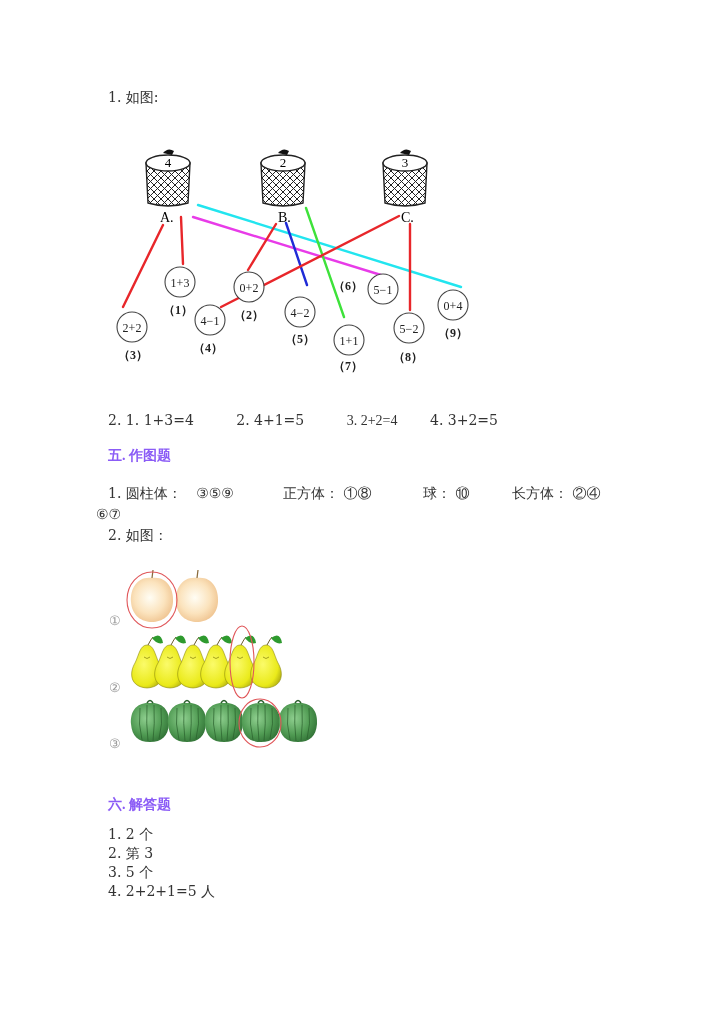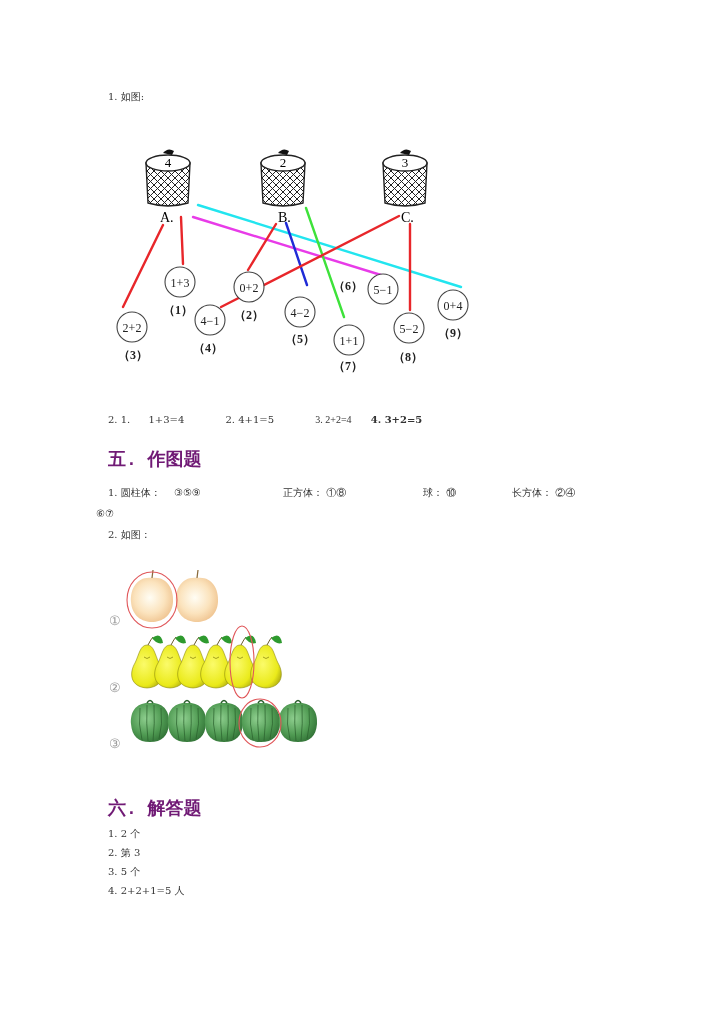--- a/index.html
+++ b/index.html
@@ -1,19 +1,19 @@
 <!DOCTYPE html>
 <html><head>
 <meta charset="utf-8">
 <style>
   html, body { margin:0; padding:0; background:#ffffff; }
   body { width:720px; height:1018px; position:relative; overflow:hidden;
          font-family:"DejaVu Serif","Liberation Serif",serif; color:#333; }
-  .t { position:absolute; font-size:10px; line-height:18px; white-space:nowrap; }
-  .h { position:absolute; font-size:18px; font-weight:bold; font-family:Liberation Mono, monospace; color:#701a75; }
+  .t { position:absolute; font-size:14px; line-height:18px; white-space:nowrap; }
+  .h { position:absolute; font-size:14px; font-weight:bold; font-family:Liberation Serif, serif; color:#8b5cf6; }
   #diagram { position:absolute; left:108px; top:137px; width:375px; height:240px; background:#fff; }
   #fruit { position:absolute; left:105px; top:570px; width:230px; height:185px; }
   svg text { font-family:"Liberation Serif","DejaVu Serif",serif; }
 </style>
 </head>
 <body>
 
 <div class="t" style="left:108px;top:88px;">1. 如图:</div>
 
 <div id="diagram">
@@ -93,24 +93,24 @@
 
     <circle cx="345" cy="168" r="15"></circle>
     <text x="345" y="173" text-anchor="middle" stroke="none" fill="#222">0+4</text>
     <text x="345" y="200" text-anchor="middle" stroke="none" fill="#222" font-weight="bold">（9）</text>
   </g>
 </svg>
 </div>
 
 <div class="t" style="left:108px;top:411px;">
   <span>2. 1.</span>
-  <span style="margin-left:15px;">1+3=4</span>
+  <span style="margin-left:0;">1+3=4</span>
   <span style="margin-left:38px;">2.  4+1=5</span>
   <span style="margin-left:38px;font-family:Liberation Serif, serif;">3.  2+2=4</span>
-  <span style="margin-left:16px;font-weight:bold;">4.  3+2=5</span>
+  <span style="margin-left:28px;">4.  3+2=5</span>
 </div>
 
 <div class="h" style="left:108px;top:447px;">五. 作图题</div>
 
 <div class="t" style="left:108px;top:484px;">
   <span>1. 圆柱体：</span>
   <span style="margin-left:10px;">③⑤⑨</span>
 </div>
 <div class="t" style="left:283px;top:484px;text-align:center;">
   <span>正方体：</span>

